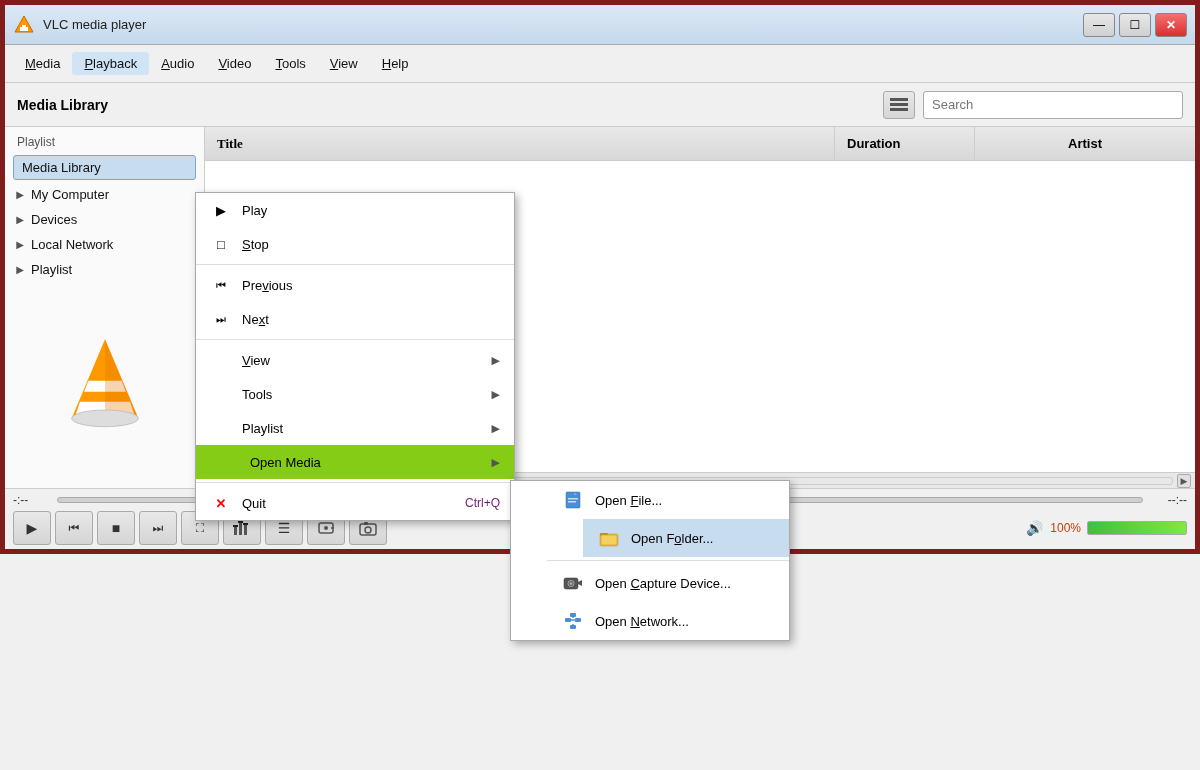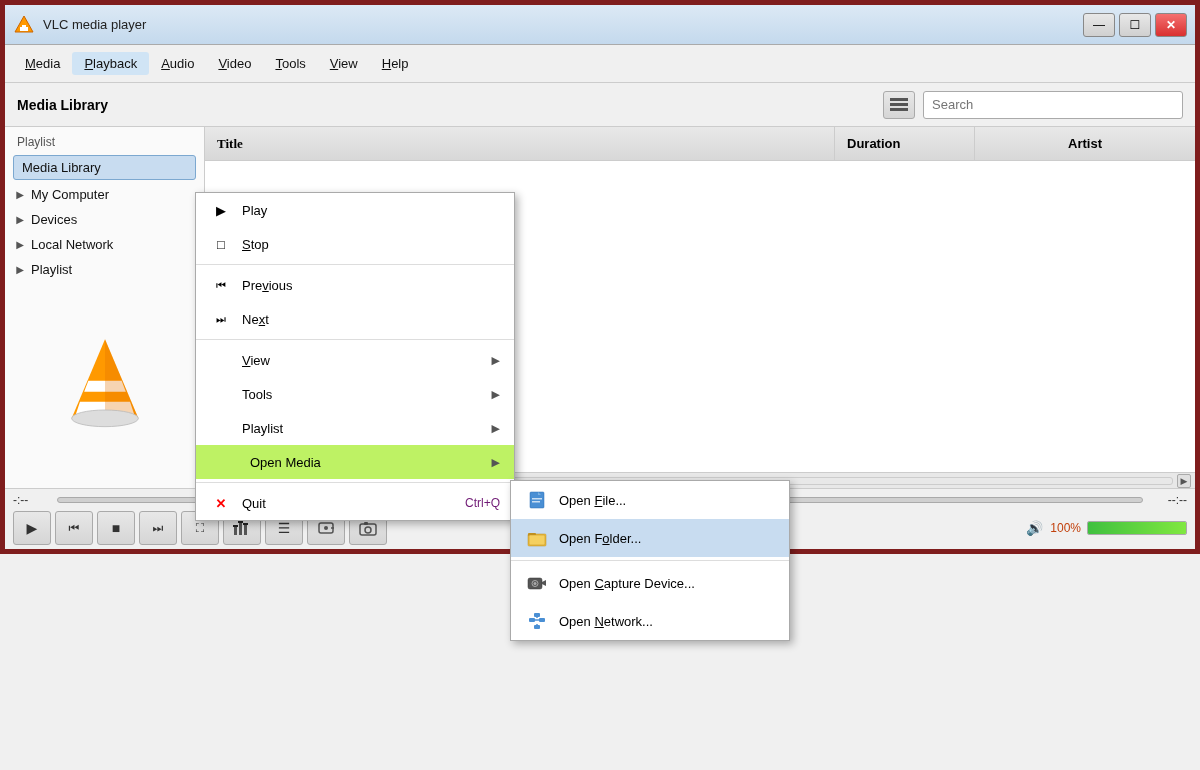--- a/index.html
+++ b/index.html
@@ -317,21 +317,21 @@
       z-index: 100;
     }
     .ctx-item {
       display: flex;
       align-items: center;
       padding: 6px 14px;
       cursor: pointer;
       font-size: 13px;
       position: relative;
     }
-    .ctx-item.active { background: #bef264; padding-left: 22px; }
+    .ctx-item.active { background: #84cc16; padding-left: 22px; }
     .ctx-icon {
       width: 22px;
       height: 22px;
       margin-right: 10px;
       display: flex;
       align-items: center;
       justify-content: center;
       font-size: 13px;
       flex-shrink: 0;
     }
@@ -344,29 +344,30 @@
     
     .submenu {
       position: absolute;
       top: 480px;
       left: 510px;
       width: 280px;
       background: white;
       border: 1px solid #aaa;
       box-shadow: 3px 3px 8px rgba(0,0,0,0.3);
       z-index: 101;
+      padding-left: 36px;
     }
     .sub-item {
       display: flex;
       align-items: center;
       padding: 7px 14px;
       cursor: pointer;
       font-size: 13px;
     }
-    .sub-item.highlighted { background: #c8dcf0; }
+    .sub-item.highlighted { background: #c8dcf0; margin-left: 36px; }
     .sub-icon {
       width: 24px;
       height: 24px;
       margin-right: 10px;
       display: flex;
       align-items: center;
       justify-content: center;
       font-size: 14px;
       flex-shrink: 0;
     }

